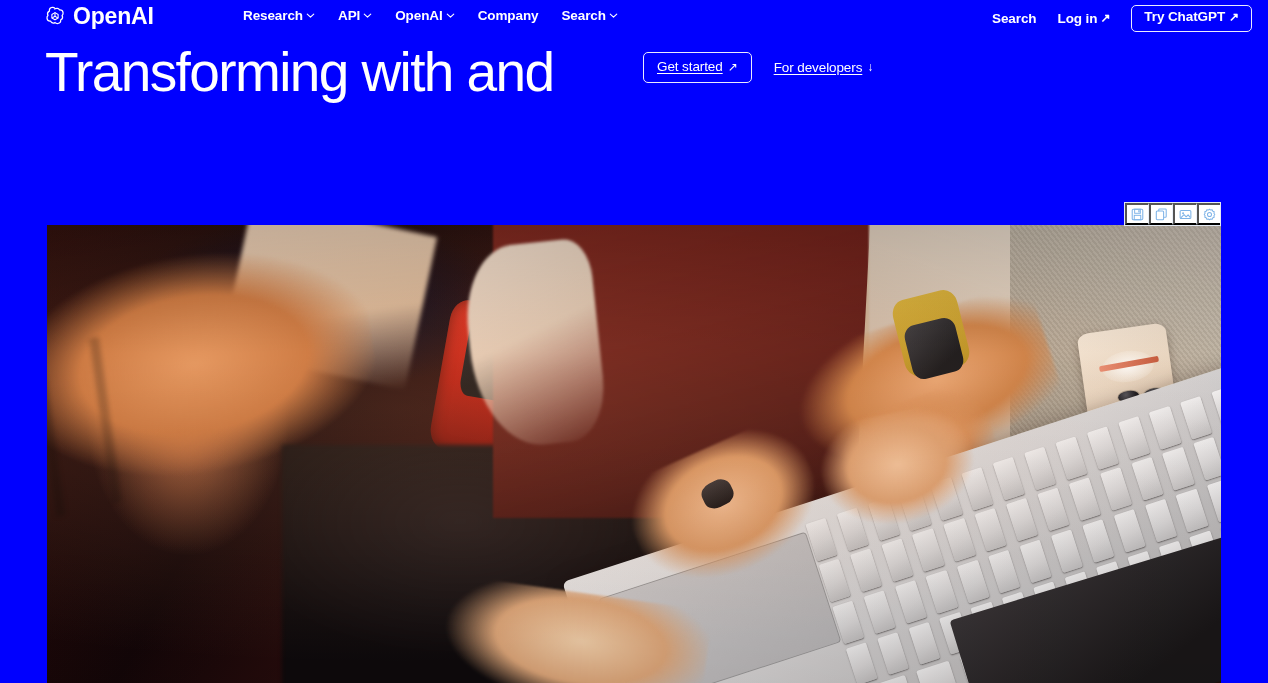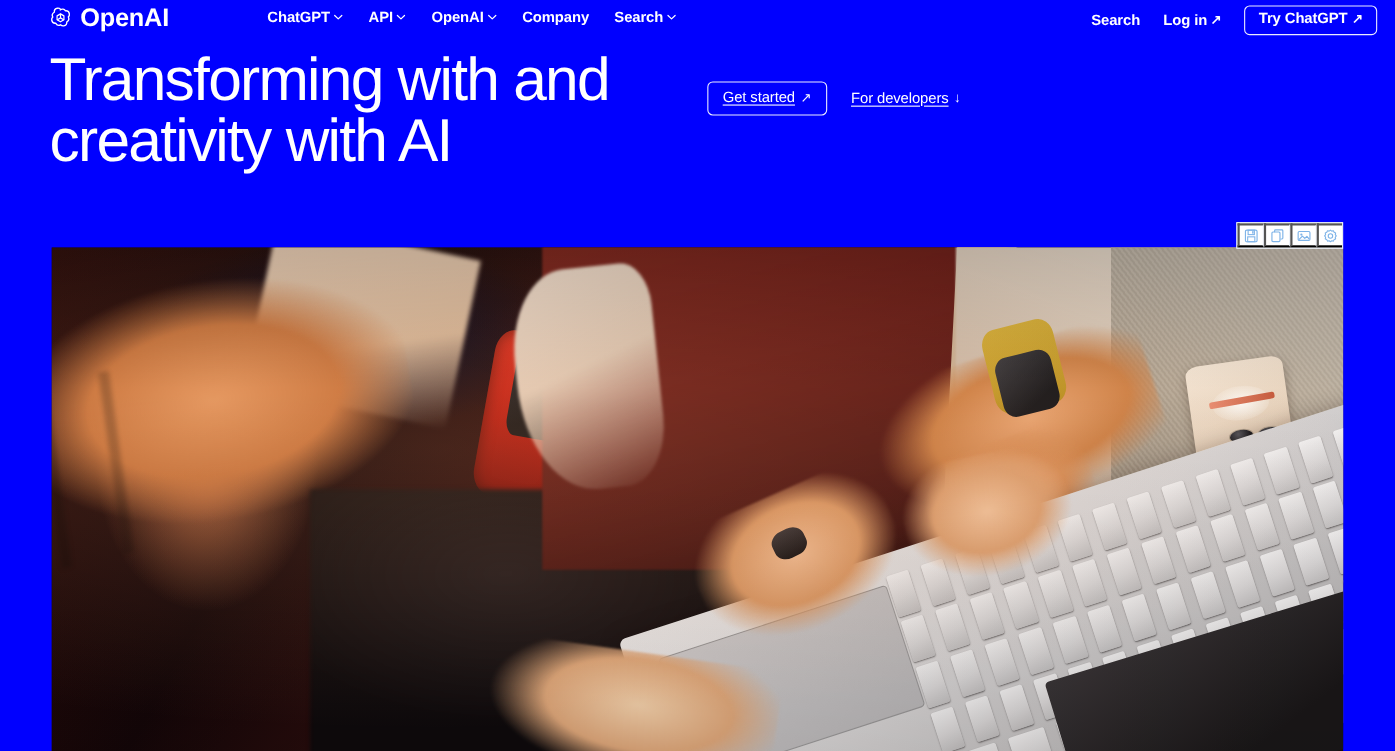--- a/index.html
+++ b/index.html
@@ -64,21 +64,21 @@
     letter-spacing: -1.6px; line-height: 1.0;
   }
   .hero-title .ln { display: block; }
 
   .hero-right { position: absolute; left: 643px; top: 52px; width: 580px; }
   .hero-sub {
     color: #fff; font-size: 18.5px; font-weight: 400;
     letter-spacing: -0.25px; line-height: 1.33; max-width: 565px;
   }
   .hero-actions {
-    margin-top: 22px; display: flex; align-items: center; gap: 22px;
+    display: flex; align-items: center; gap: 22px;
   }
   .btn-get {
     border: 1px solid rgba(255,255,255,0.92); border-radius: 5px;
     padding: 7px 13px 8px 13px; background: transparent;
     color: #fff; font-size: 13.5px; font-weight: 500; letter-spacing: -0.1px;
     display: inline-flex; align-items: center; gap: 5px; cursor: pointer;
     text-decoration: none; line-height: 1;
   }
   .btn-get .lbl { text-decoration: underline; text-underline-offset: 2px; }
   .link-dev {
@@ -367,21 +367,21 @@
           <path fill="none" stroke="#ffffff" stroke-width="1.2" stroke-linejoin="round" d="M8.6 9.2l3.4-2 3.4 2v3.9l-3.4 2-3.4-2z"></path>
           <path fill="none" stroke="#ffffff" stroke-width="1.2" d="M12 7.2v4M12 11.2l3.4 2M12 11.2l-3.4 2"></path>
         </svg>
       </span>
       <span class="brand-name">OpenAI</span>
     </a>
 
     <div class="nav-center">
 
       <a class="nav-link" href="#">
-        <span>ChatGPT</span>
+        <span>Research</span>
         <span class="chev">
           <svg viewBox="0 0 10 10" width="9" height="9">
               <path d="M1.4 3.4 5 6.8l3.6-3.4" fill="none" stroke="#fff" stroke-width="1.25" stroke-linecap="round" stroke-linejoin="round"></path>
             </svg>
         </span>
       </a>
 
       <a class="nav-link" href="#">
         <span>API</span>
         <span class="chev">
@@ -426,21 +426,20 @@
       <a class="btn-outline" href="#">
         <span>Try ChatGPT</span>
         <span class="arrow-ne">↗</span>
       </a>
     </div>
 
   </nav>
 
   <h1 class="hero-title">
     <span class="ln">Transforming with and</span>
-    <span class="ln">creativity with AI</span>
   </h1>
 
   <div class="hero-right">
     <div class="hero-actions">
       <a class="btn-get" href="#">
         <span class="lbl">Get started</span>
         <span class="arrow-ne">↗</span>
       </a>
       <a class="link-dev" href="#">
         <span class="lbl">For developers</span>

